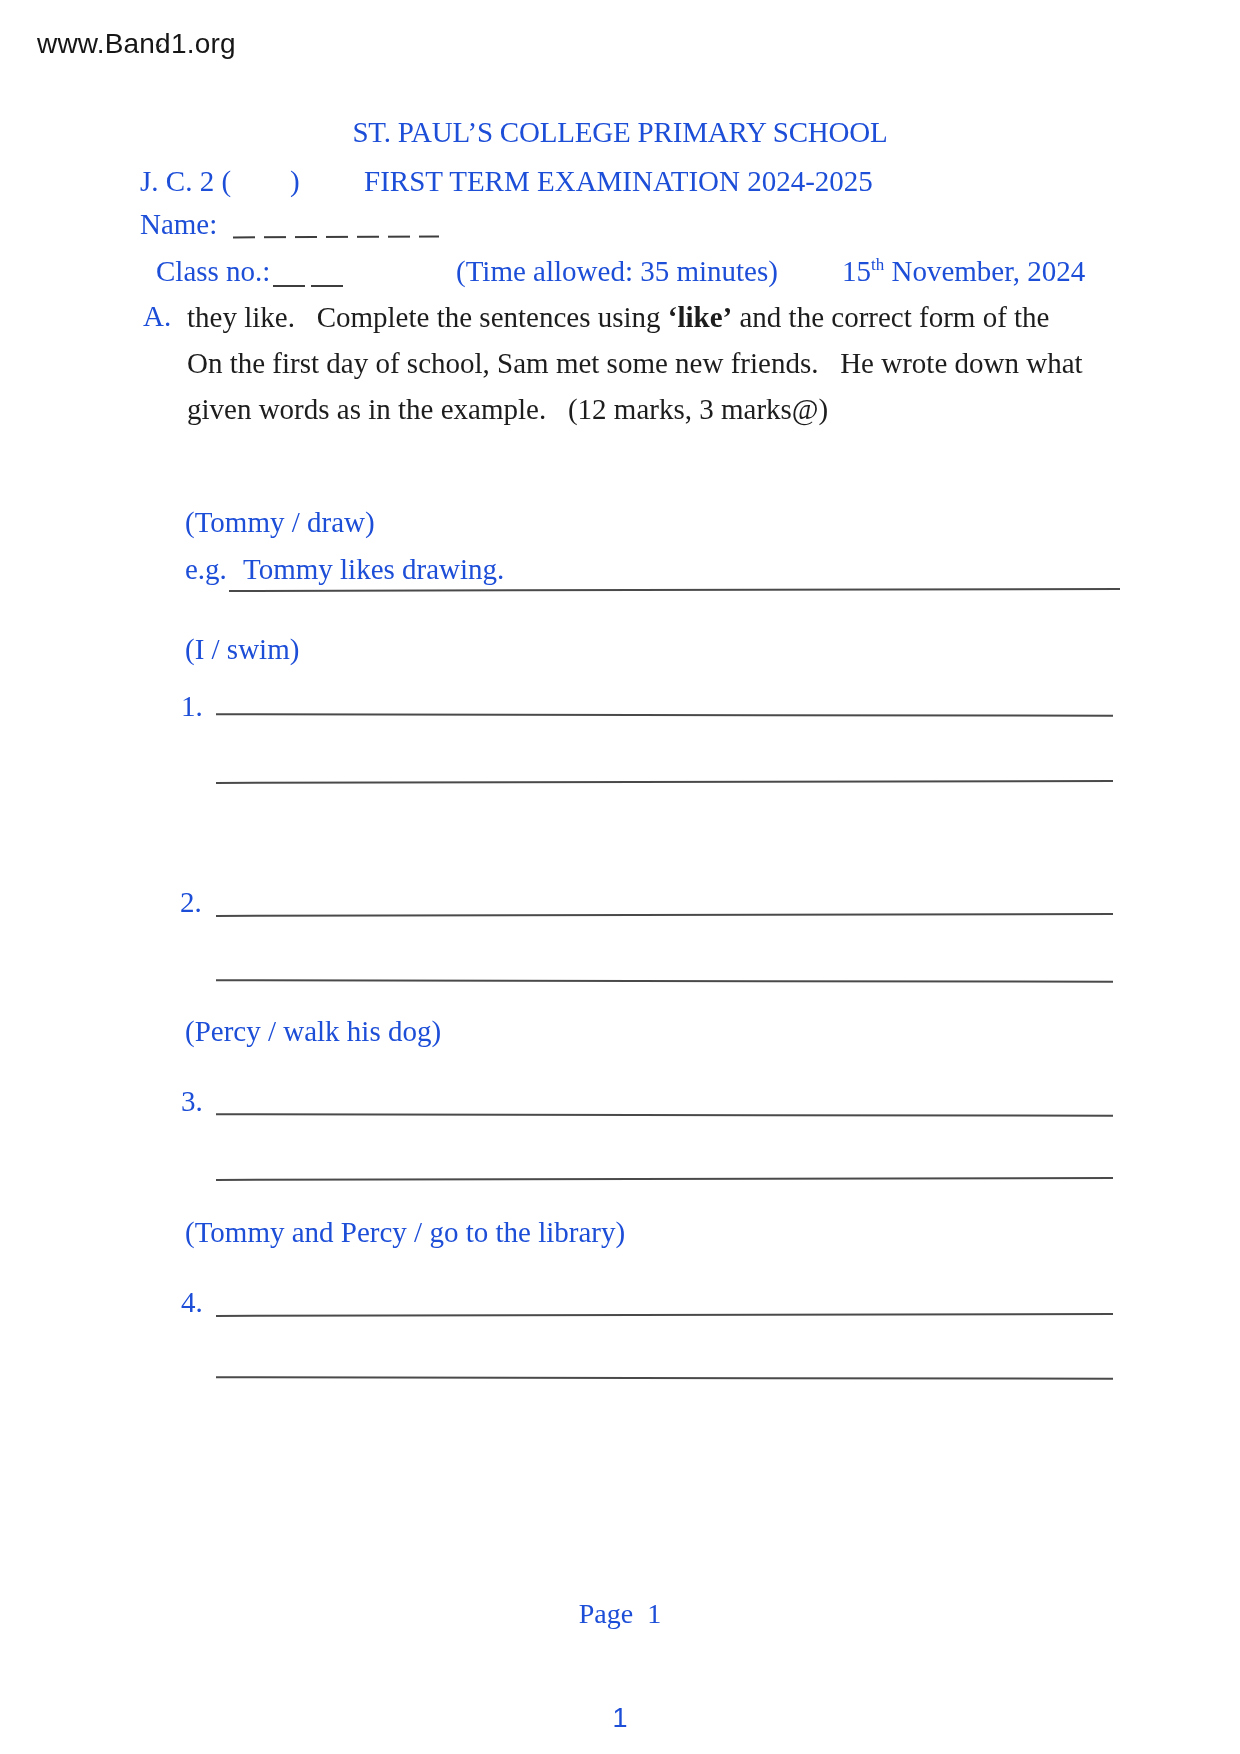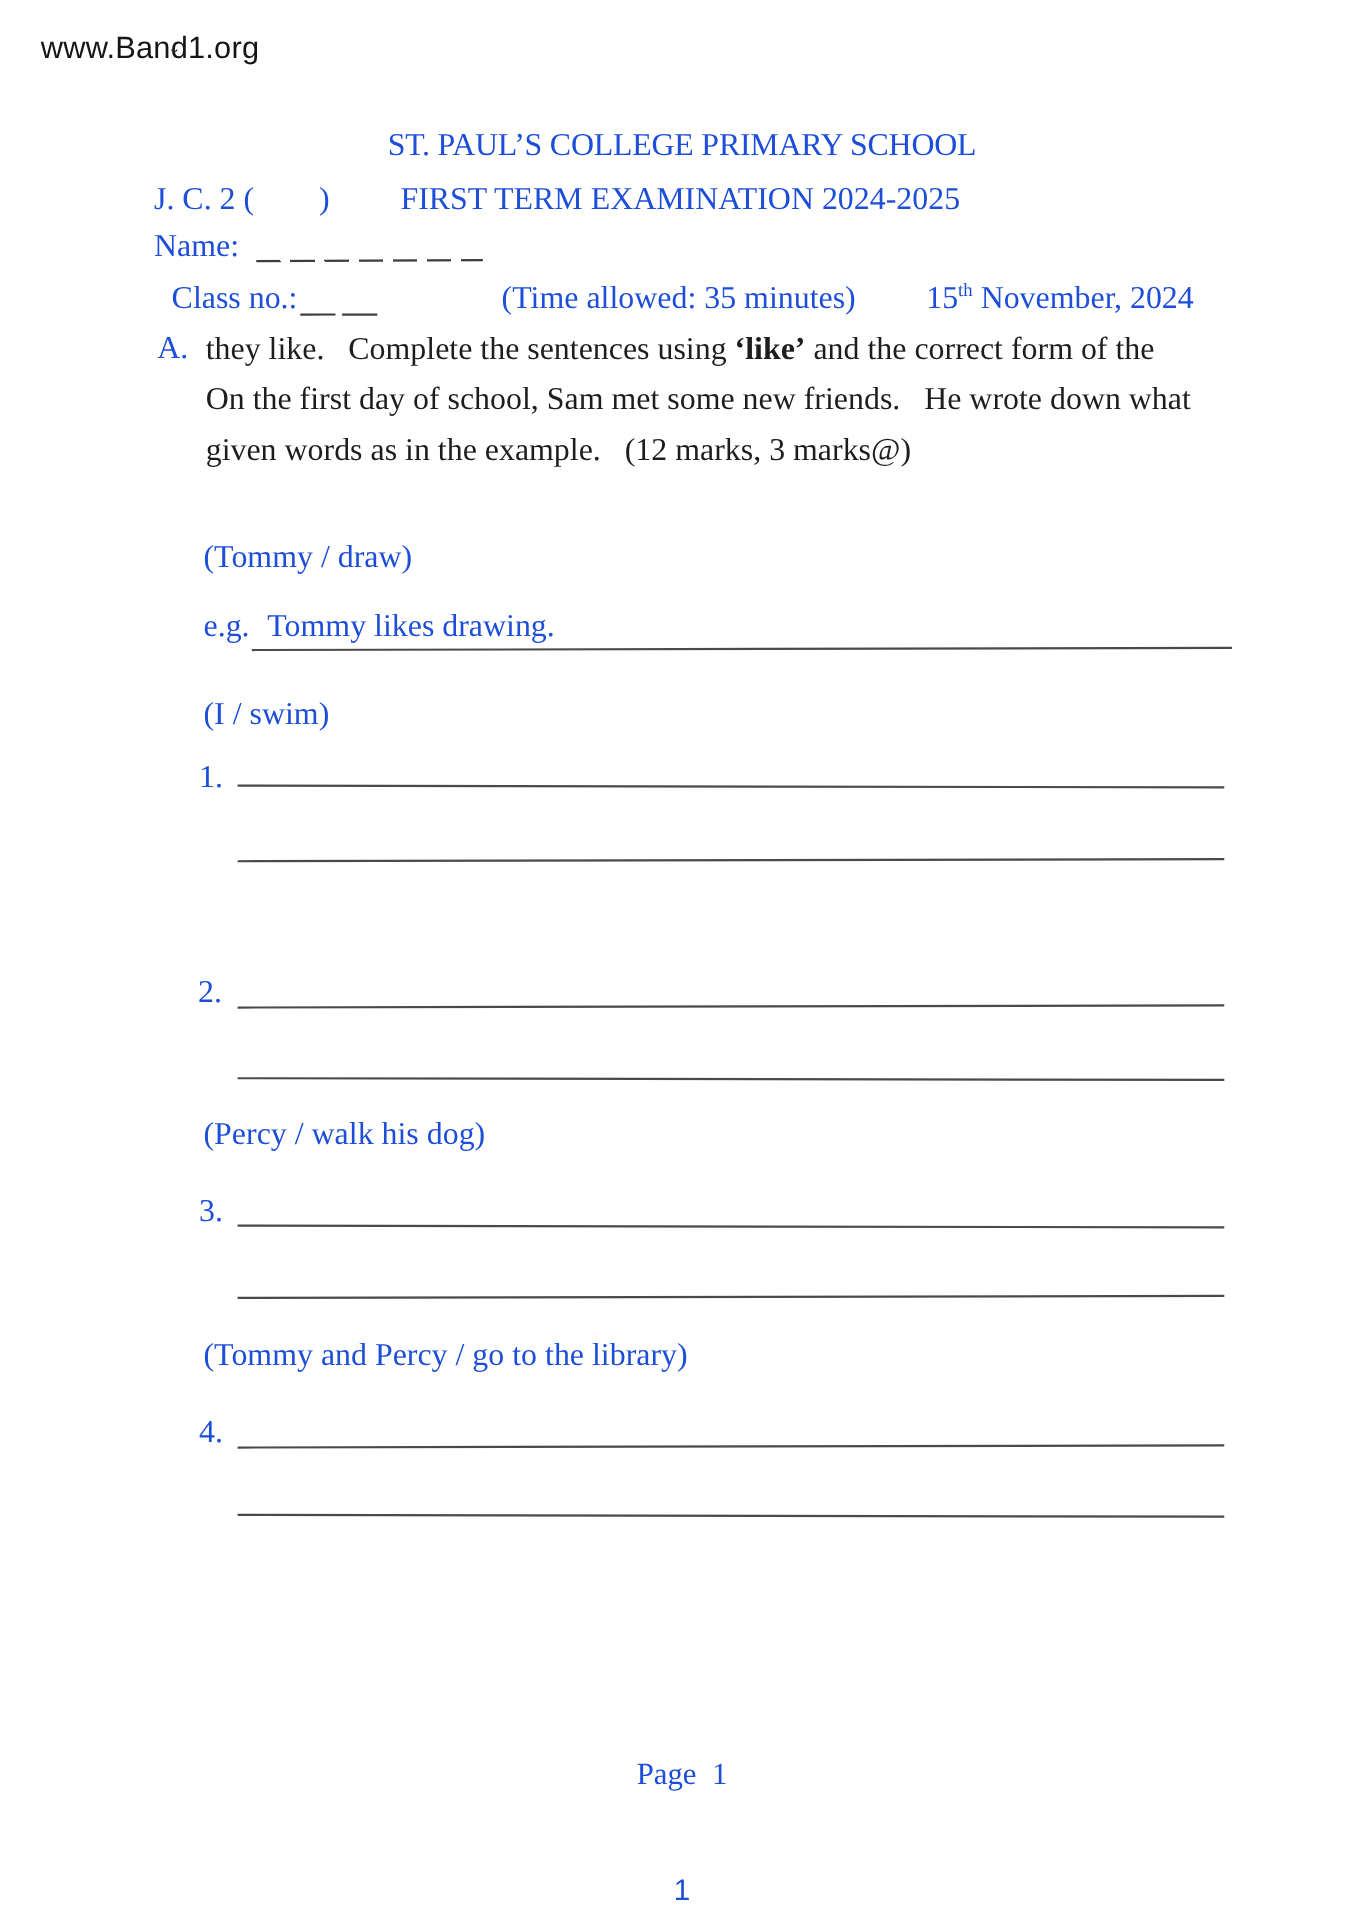--- a/index.html
+++ b/index.html
@@ -100,21 +100,21 @@
   <span class="t" style="left:456px;top:257px;">(Time allowed: 35 minutes)</span>
   <span class="t" style="left:842px;top:257px;"><span>15</span><sup>th</sup><span> November, 2024</span></span>
 
   <span class="t" style="left:143px;top:302px;">A.</span>
   <div class="para" style="left:187px;top:294px;">
     <div class="pline"><span>they like.   Complete the sentences using </span><b>‘like’</b><span> and the correct form of the</span></div>
     <div class="pline"><span>On the first day of school, Sam met some new friends.   He wrote down what</span></div>
     <div class="pline"><span>given words as in the example.   (12 marks, 3 marks@)</span></div>
   </div>
 
-  <span class="t" style="left:185px;top:492px;">(Tommy / draw)</span>
+  <span class="t" style="left:185px;top:508px;">(Tommy / draw)</span>
   <span class="t" style="left:185px;top:555px;">e.g.</span>
   <span class="t" style="left:243px;top:555px;">Tommy likes drawing.</span>
   <div class="line w1" style="left:229px;top:589px;width:891px;"></div>
 
   <span class="t" style="left:185px;top:635px;">(I / swim)</span>
   <span class="t" style="left:181px;top:692px;">1.</span>
   <div class="line w2" style="left:216px;top:714px;width:897px;"></div>
   <div class="line w1" style="left:216px;top:781px;width:897px;"></div>
 
   <span class="t" style="left:180px;top:888px;">2.</span>

